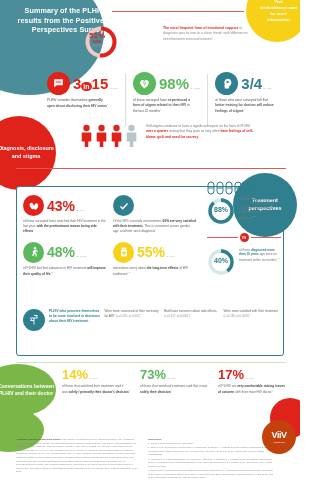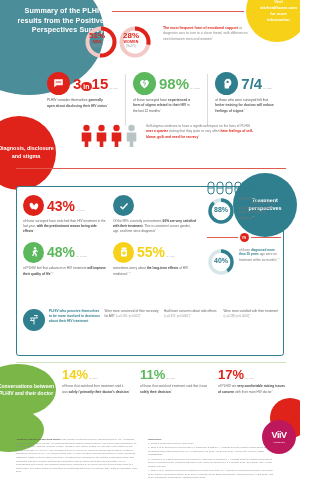--- a/index.html
+++ b/index.html
@@ -32,21 +32,21 @@
     position:absolute; right:-8px; top:-20px;
     width:62px; height:62px; border-radius:50%;
     background:#f7d117; color:#ffffff;
     display:flex; align-items:center; justify-content:center;
     text-align:center; font-size:4.1px; font-weight:bold; line-height:1.5;
     padding:0 7px 0 10px;
   }
   .yellow-circle span { display:block; }
 
   
-  .gauges { position:absolute; left:84px; top:25px; display:flex; }
+  .gauges { position:absolute; left:84px; top:25px; display:flex; gap:18px; }
   .gauge { position:relative; width:34px; height:34px; text-align:center; }
   .gauge svg { position:absolute; left:0; top:0; }
   .gauge .g-pct {
     position:absolute; left:-2px; top:6px; width:30px;
     font-size:8px; font-weight:bold; color:#e0231a;
   }
   .gauge .g-lbl {
     position:absolute; left:-2px; top:15px; width:30px;
     font-size:3.6px; font-weight:bold; color:#e0231a; letter-spacing:.2px;
   }
@@ -169,21 +169,21 @@
   }
   .foot-cols { position:absolute; left:16px; top:14px; display:flex; gap:10px; width:268px; }
   .foot-col { font-size:2.4px; line-height:1.5; color:#8d8d8d; }
   .foot-col b { color:#555; }
   .foot-col.left { width:122px; }
   .foot-col.right { width:126px; }
   .ref-item { margin-bottom:.8px; }
   .viiv-logo {
     position:absolute; right:4px; top:-4px;
     width:34px; height:34px; border-radius:50%;
-    background:#be185d; color:#fff;
+    background:#c2410c; color:#fff;
     display:flex; flex-direction:column; align-items:center; justify-content:center;
   }
   .viiv-logo .vv { font-size:9px; font-weight:bold; letter-spacing:-.5px; line-height:1; }
   .viiv-logo .vh { font-size:2.3px; letter-spacing:.1px; margin-top:1px; }
 </style>
 </head>
 <body>
 
 <div class="page">
 
@@ -203,29 +203,20 @@
 
     <div class="gauges">
       <div class="gauge">
         <svg width="34" height="34" viewBox="0 0 34 34">
           <circle cx="17" cy="17" r="13.5" fill="none" stroke="#f2c9c6" stroke-width="4"></circle>
           <circle cx="17" cy="17" r="13.5" fill="none" stroke="#e0231a" stroke-width="4" stroke-dasharray="43.2 84.8" stroke-linecap="butt" transform="rotate(-90 17 17)"></circle>
         </svg>
         <div class="g-pct">51%</div>
         <div class="g-lbl">MEN</div>
         <div class="g-sub">(N=551)</div>
-      </div>
-      <div class="gauge">
-        <svg width="34" height="34" viewBox="0 0 34 34">
-          <circle cx="17" cy="17" r="13.5" fill="none" stroke="#f2c9c6" stroke-width="4"></circle>
-          <circle cx="17" cy="17" r="13.5" fill="none" stroke="#e0231a" stroke-width="4" stroke-dasharray="23.7 104.3" stroke-linecap="butt" transform="rotate(-90 17 17)"></circle>
-        </svg>
-        <div class="g-pct">28%</div>
-        <div class="g-lbl">WOMEN</div>
-        <div class="g-sub">(N=275)</div>
       </div>
     </div>
 
     <div class="hdr-note">
       <b>The most frequent form of emotional support</b><span class="gr"> at diagnosis was to turn to a close friend, with differences seen between men and women</span><span class="sup">1</span>
     </div>
   </div>
 
   <div class="sec1">
 
@@ -271,21 +262,21 @@
 
       <div class="stat">
         <div class="stat-head">
           <div class="icon-circle" style="background:#2f7f8f;">
             <svg width="13" height="13" viewBox="0 0 24 24" fill="#fff">
               <path d="M15 3c-4 0-7 3-7 6.5 0 2 .8 3 .8 4.5 0 1-.8 1.3-.8 2.2 0 .8.7 1 .7 1.8V21h8v-3.5c2.6-1.4 4.3-4 4.3-7C21 6.4 18.6 3 15 3z"></path>
               <circle cx="14" cy="9" r="2.2" fill="#2f7f8f"></circle>
             </svg>
           </div>
           <div class="big-num" style="color:#2f7f8f;font-size:15px;">
-            <span>7/4</span><span class="tiny-src">(N=275)</span>
+            <span>3/4</span><span class="tiny-src">(N=275)</span>
           </div>
         </div>
         <div class="stat-body">
           <span>of those who were surveyed felt that </span><b>better training for doctors will reduce feelings of stigma</b><span class="sup">2</span>
         </div>
       </div>
     </div>
 
     <div class="red-circle-label">
       <span>Diagnosis, disclosure and stigma</span>
@@ -488,21 +479,21 @@
         <div class="s3-num" style="color:#f7d117;">
           <span>14%</span><span class="tiny-src">(N=298)</span>
         </div>
         <div class="s3-body">
           <span>of those that switched their treatment said it was </span><b>solely / primarily their doctor's decision</b><span class="sup">1</span>
         </div>
       </div>
 
       <div class="s3-item">
         <div class="s3-num" style="color:#5cb85c;">
-          <span>11%</span><span class="tiny-src">(N=129)</span>
+          <span>73%</span><span class="tiny-src">(N=129)</span>
         </div>
         <div class="s3-body">
           <span>of those that switched treatment said that it was </span><b>solely their decision</b><span class="sup">1</span>
         </div>
       </div>
 
       <div class="s3-item">
         <div class="s3-num" style="color:#e0231a;">
           <span>17%</span><span class="tiny-src">(N=793)</span>
         </div>

